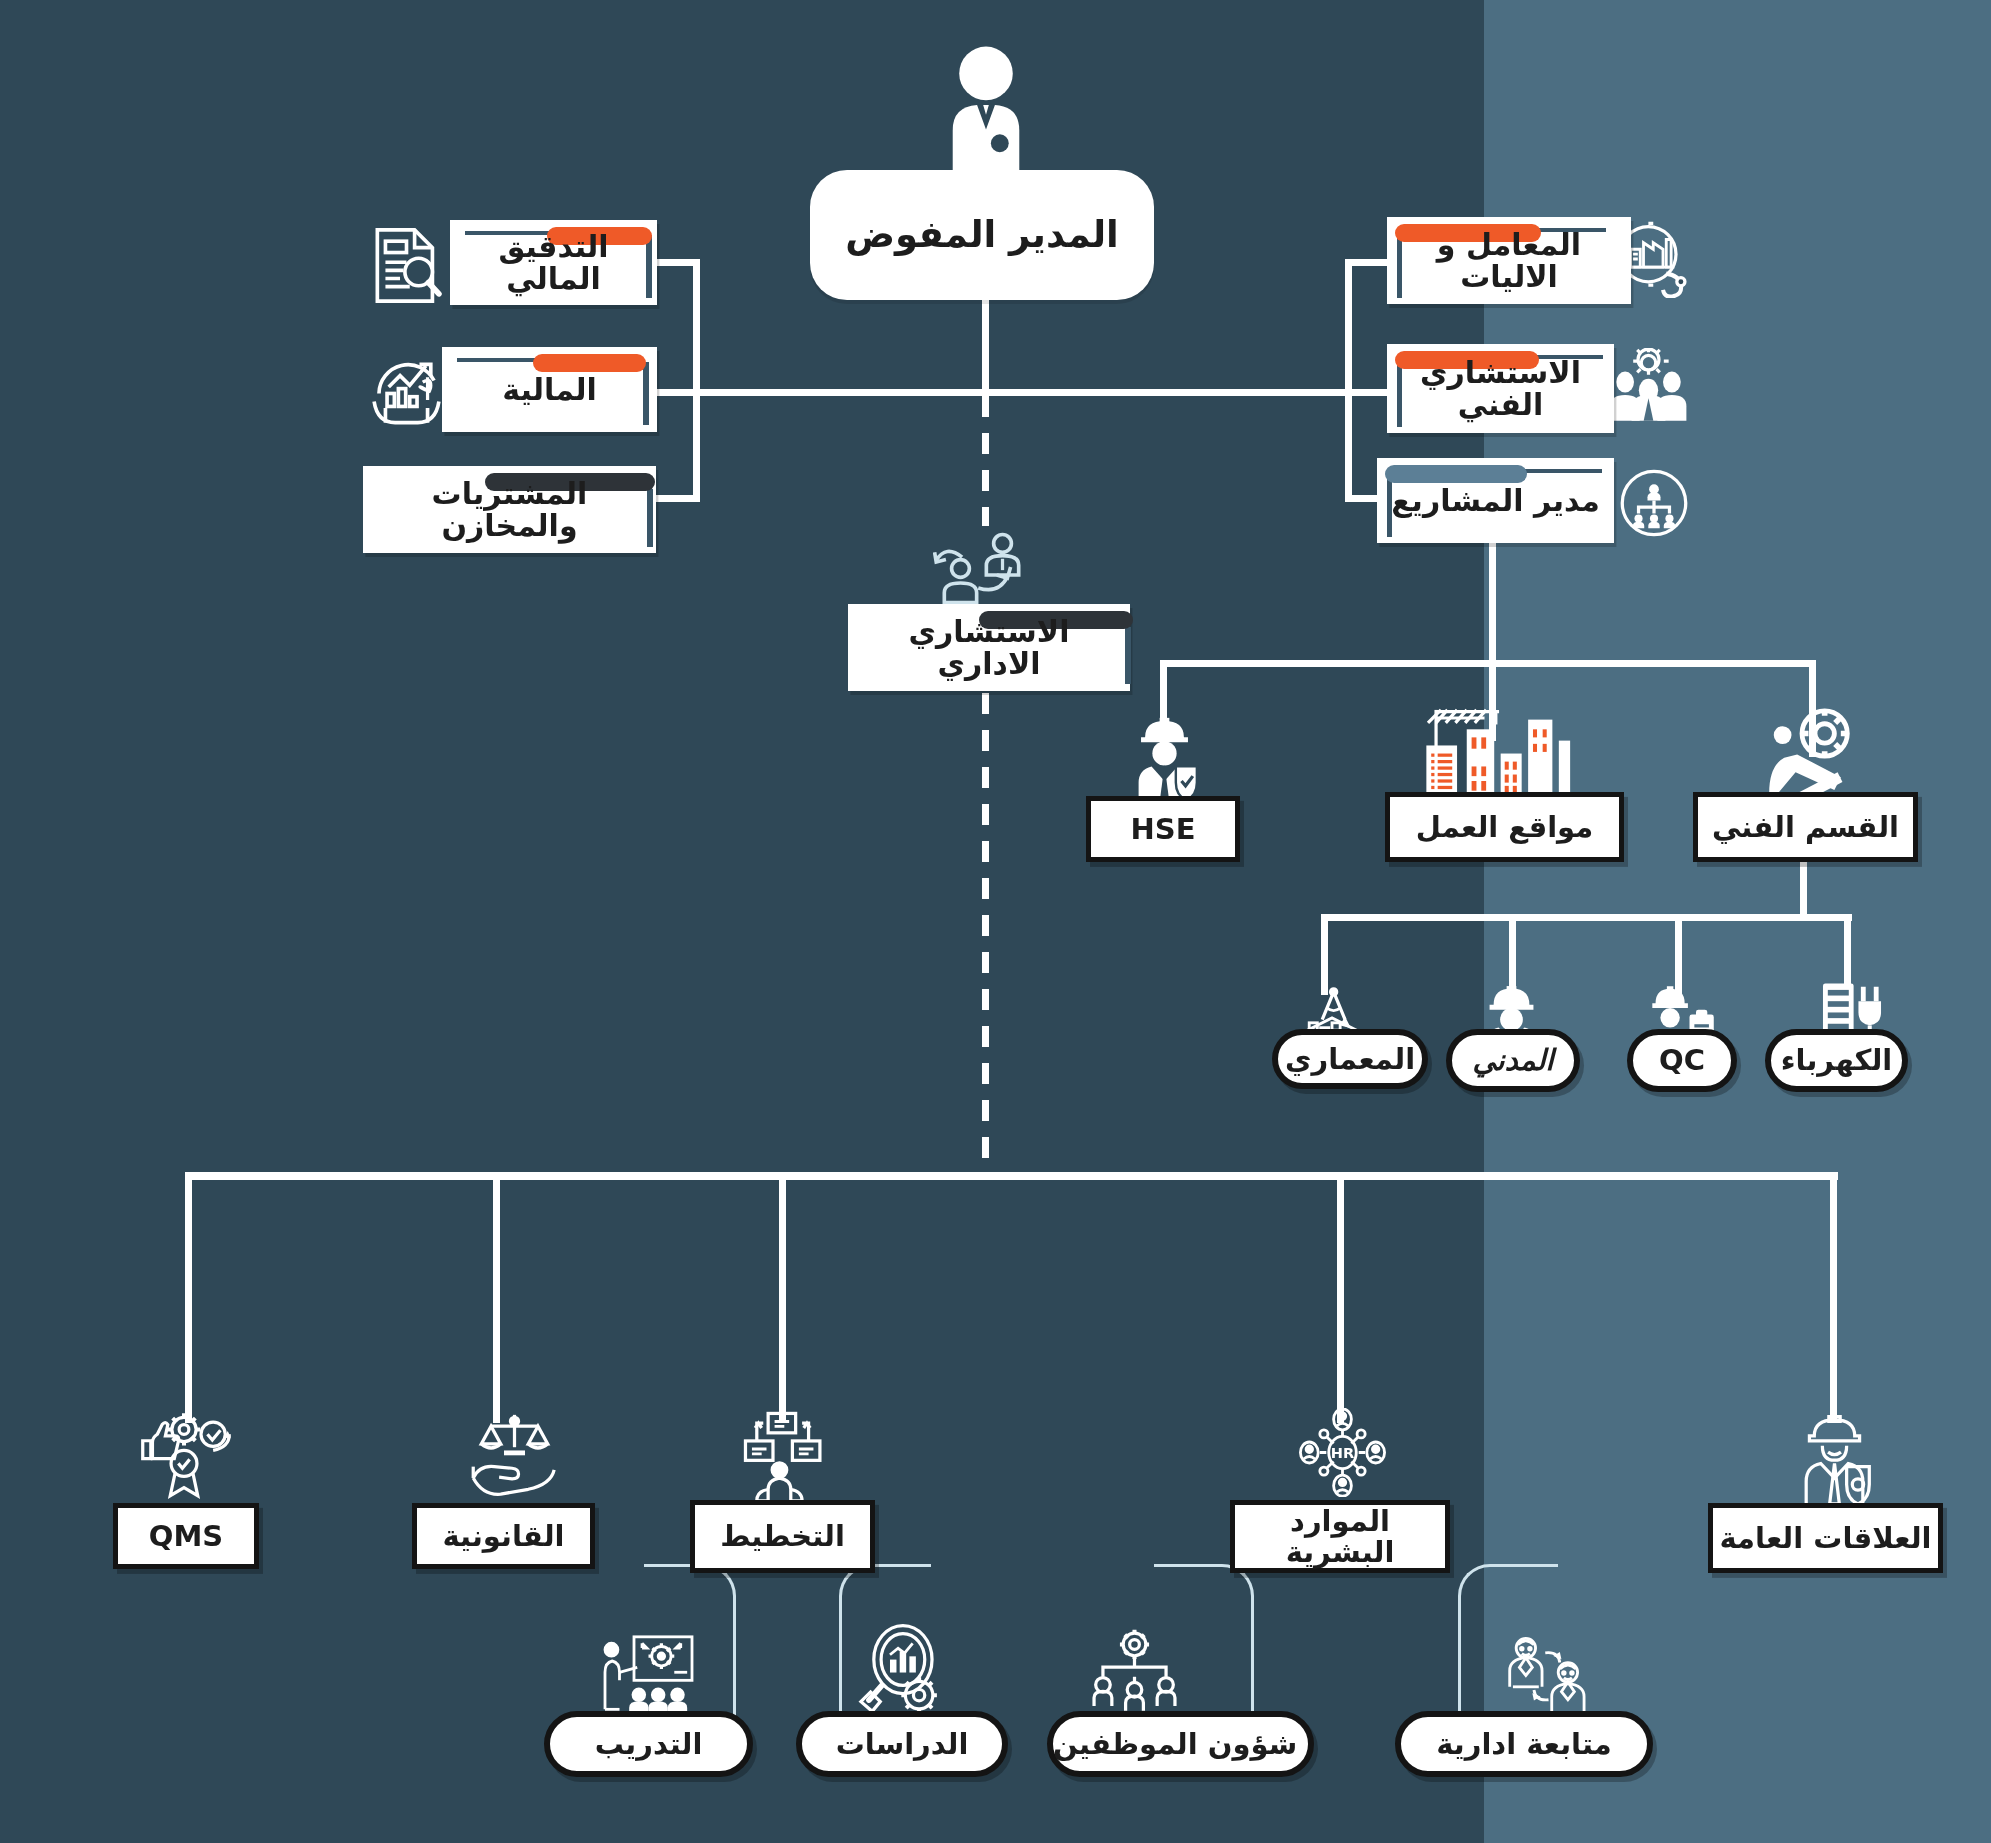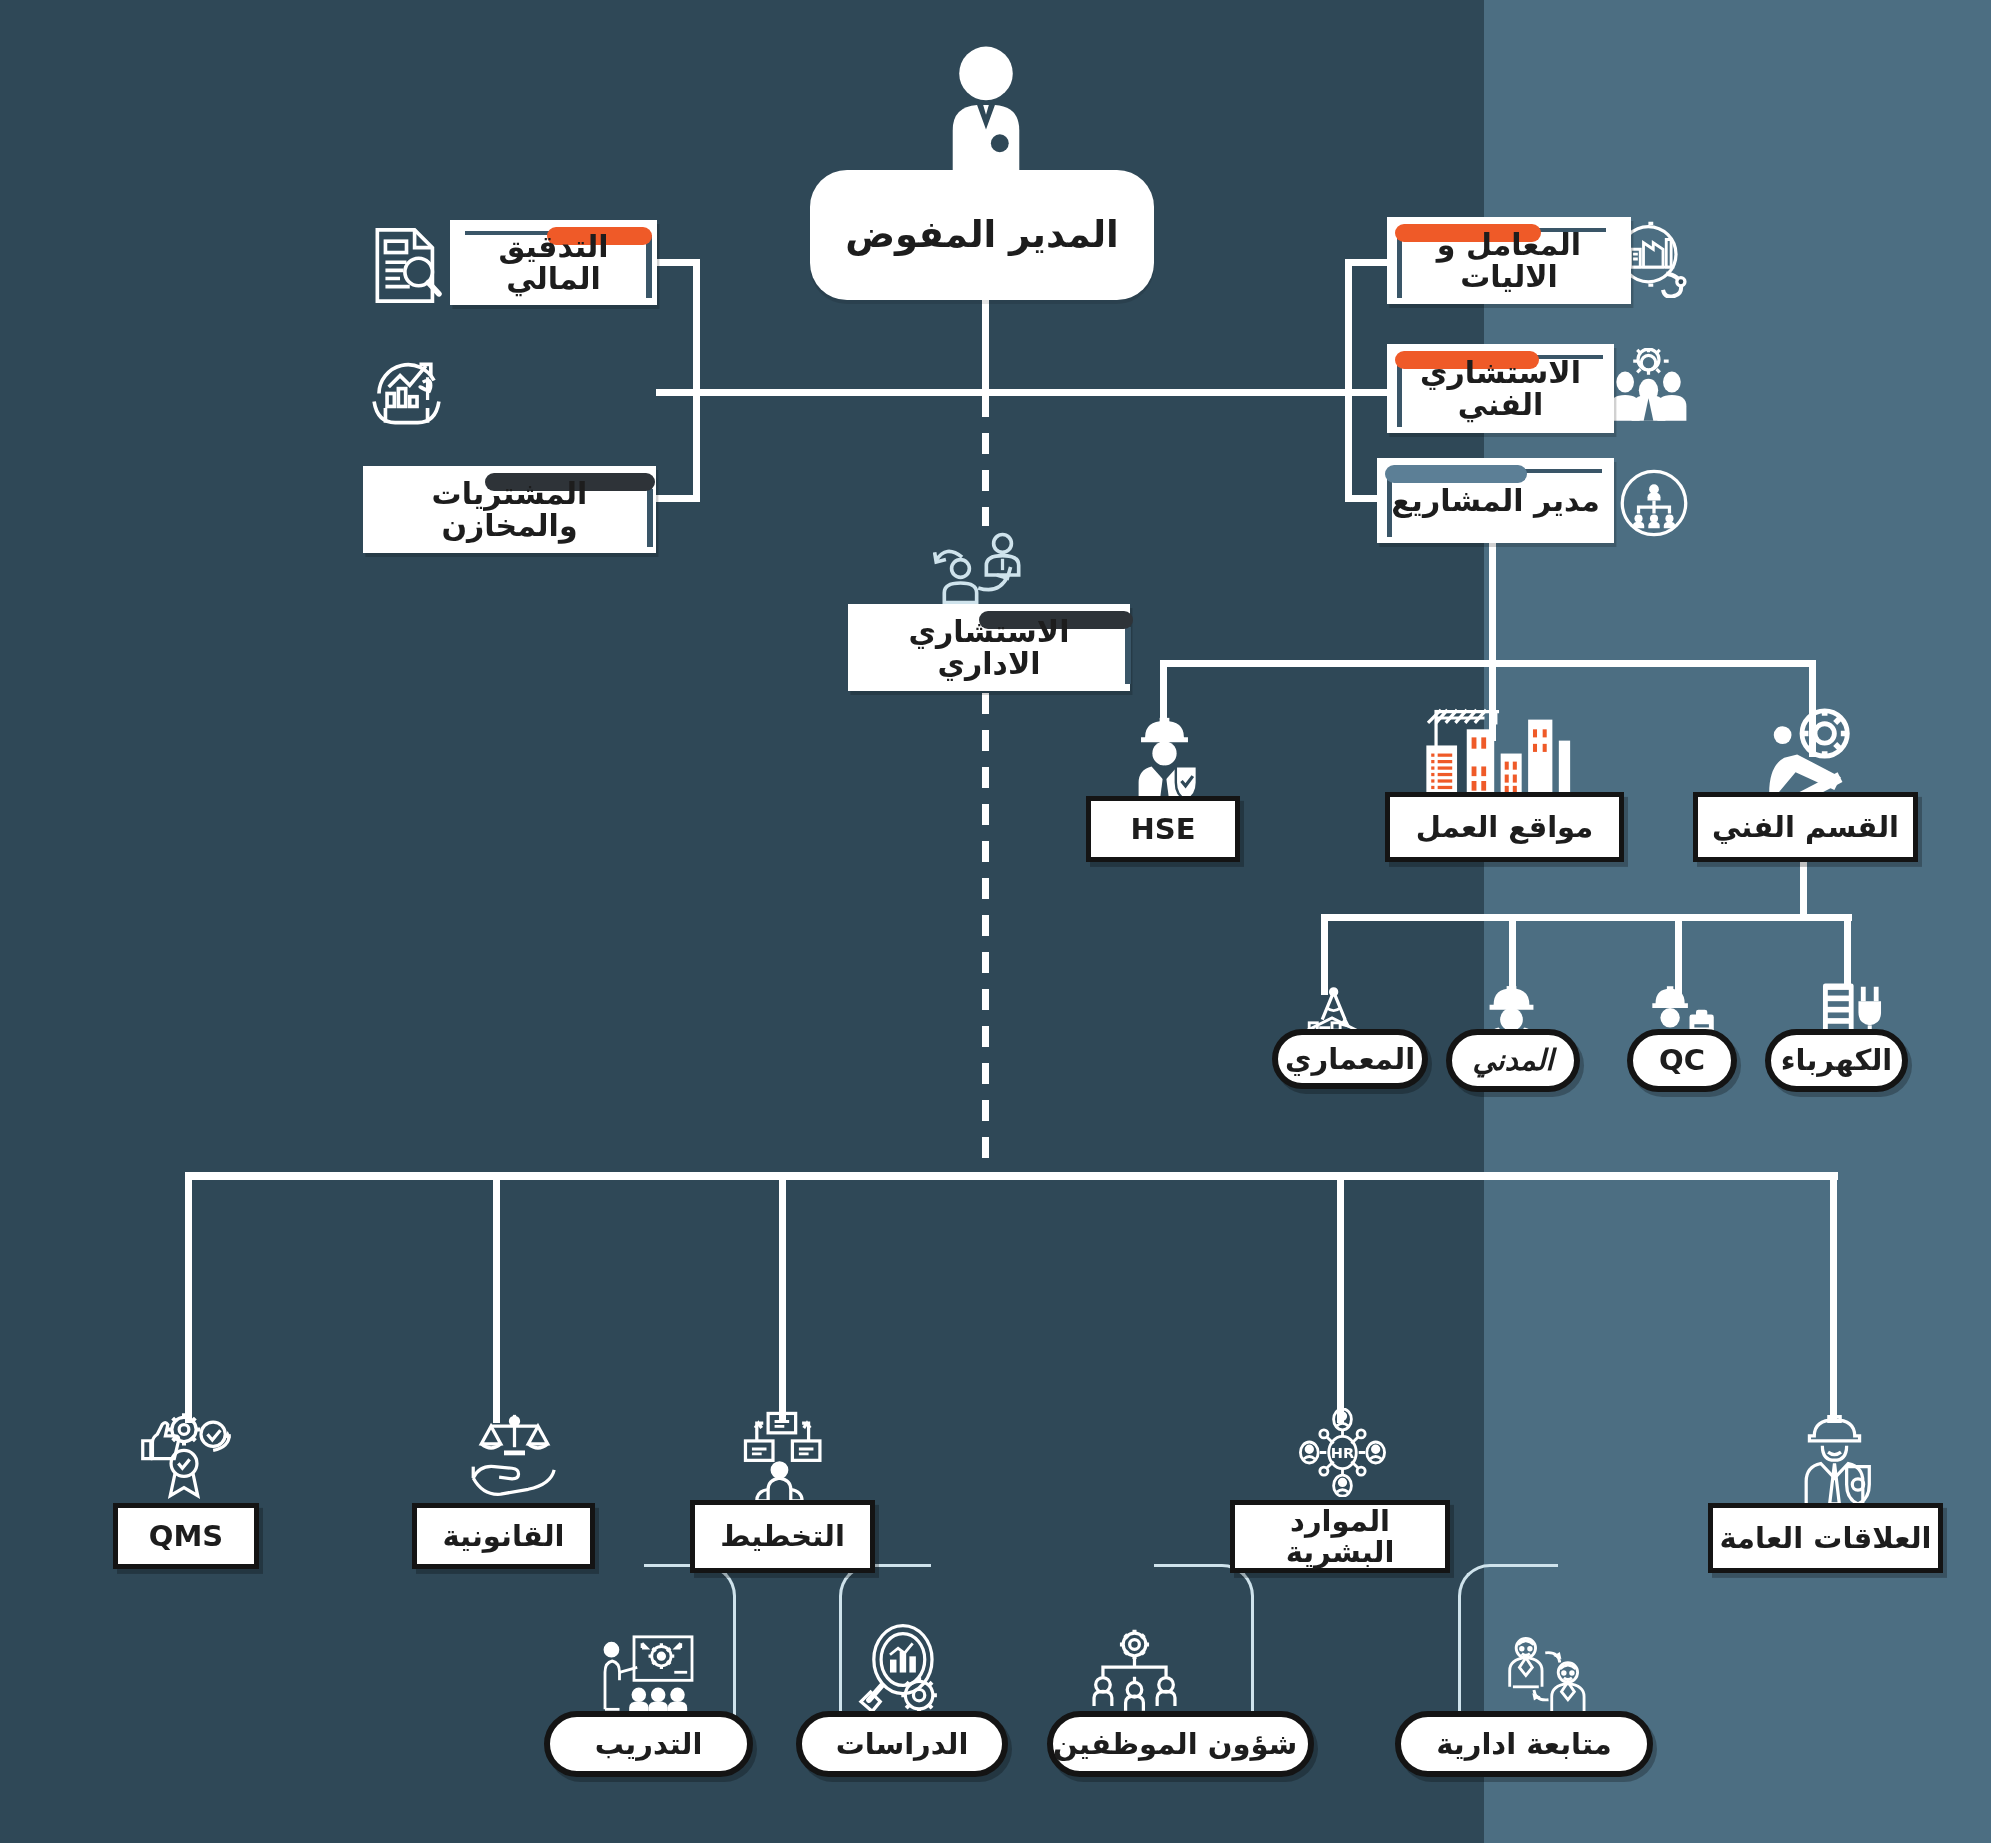--- a/index.html
+++ b/index.html
@@ -580,20 +580,26 @@
     <span>المدير المفوض</span>
   </div>
 
   <div class="node card" style="left:450px;top:220px;width:207px;height:85px;">
     <span class="rule" style="left:14.6px;width:178px;"></span>
     <span class="accent" style="left:97px;width:105px;background:#ef5a28;"></span>
     <span class="side" style="left:196px;top:14.6px;height:63px;"></span>
     <span class="label">التدقيق المالي</span>
   </div>
 
+  <div class="node card" style="left:442px;top:347px;width:215px;height:85px;">
+    <span class="rule" style="left:14.6px;width:185px;"></span>
+    <span class="accent" style="left:91px;width:113px;background:#ef5a28;"></span>
+    <span class="side" style="left:201px;top:14.6px;height:63px;"></span>
+    <span class="label">المالية</span>
+  </div>
 
   <div class="node card" style="left:363px;top:466px;width:293px;height:87px;">
     <span class="accent" style="left:122px;width:170px;background:#2e3338;"></span>
     <span class="side" style="left:284px;top:23px;height:58px;"></span>
     <span class="label">المشتريات والمخازن</span>
   </div>
 
   <div class="node card" style="left:1387px;top:217px;width:244px;height:87px;">
     <span class="rule" style="left:31px;width:188px;"></span>
     <span class="accent" style="left:8px;width:146px;background:#ef5a28;"></span>

